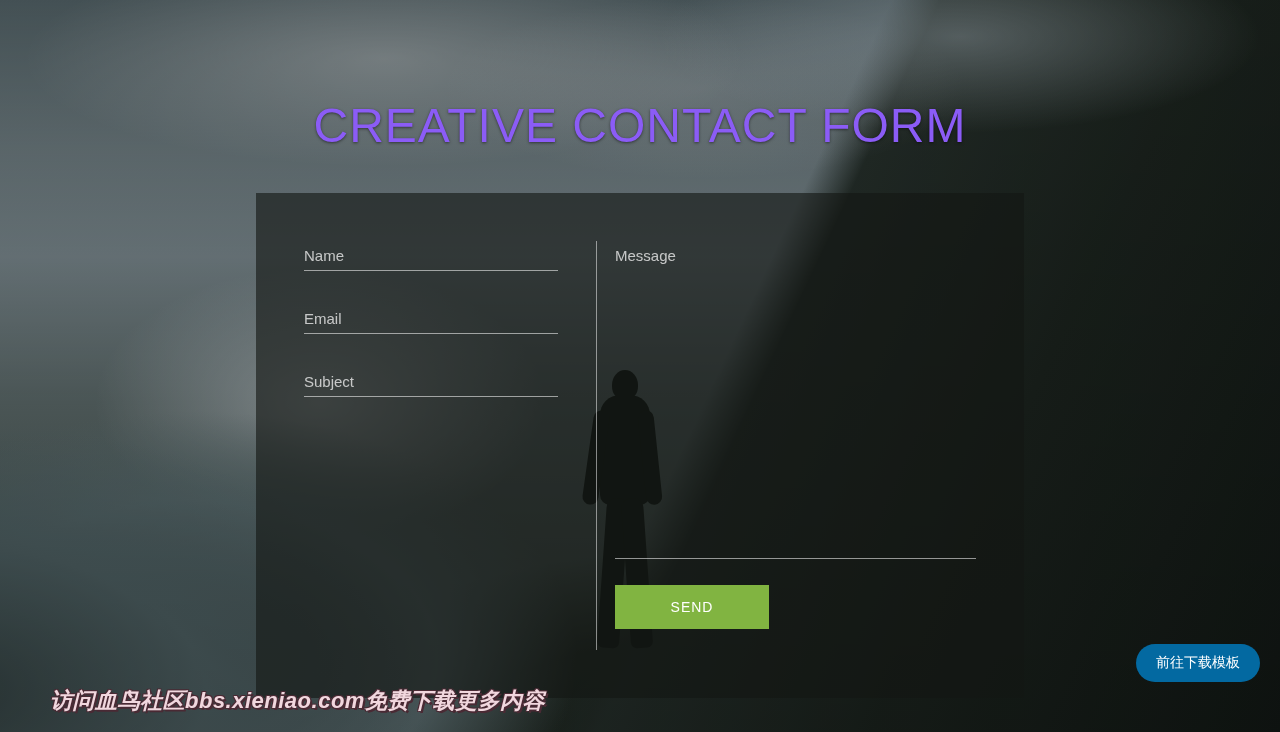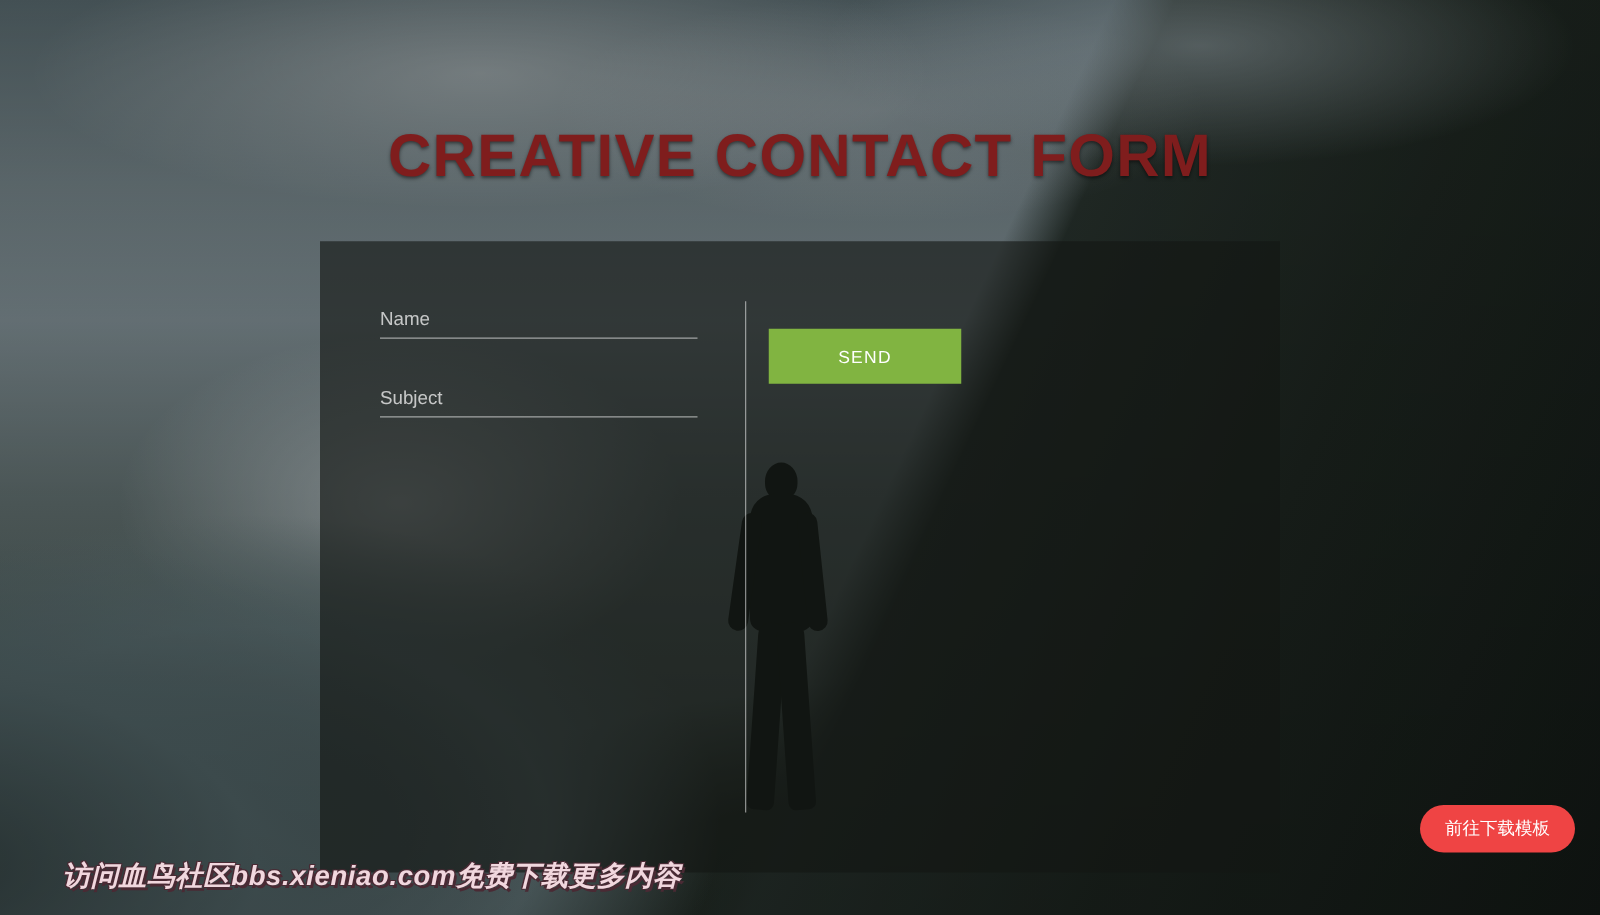--- a/index.html
+++ b/index.html
@@ -68,23 +68,23 @@
   position: absolute; top: 128px; left: 46px;
   width: 22px; height: 150px;
   background: #0f1410;
   border-radius: 10px 10px 6px 6px;
   transform: rotate(-4deg);
 }
 
 .page-title {
   position: absolute; top: 98px; left: 0; width: 100%;
   text-align: center;
-  color: #7f1d1d;
+  color: #8b5cf6;
   font-size: 48px;
-  font-weight: 700;
+  font-weight: 400;
   letter-spacing: 1px;
   text-shadow: 0 1px 3px rgba(0,0,0,0.5);
 }
 
 .card {
   position: absolute;
   left: 256px; top: 193px;
   width: 768px; height: 505px;
   background: rgba(20,22,20,0.62);
 }
@@ -144,21 +144,21 @@
   border: none;
   color: #fff;
   font-size: 14px;
   letter-spacing: 1px;
   cursor: pointer;
 }
 
 .download-pill {
   position: absolute;
   right: 20px; bottom: 50px;
-  background: #ef4444;
+  background: #0369a1;
   color: #fff;
   font-size: 14px;
   padding: 10px 20px;
   border-radius: 20px;
   cursor: pointer;
   margin-top: 32px;
 }
 
 .promo-text {
   position: absolute;
@@ -188,28 +188,32 @@
 </div>
 
 <h1 class="page-title">CREATIVE CONTACT FORM</h1>
 
 <div class="card">
   <div class="form-cols">
     <div class="col-left">
       <div class="field-group">
         <input class="txt" type="text" placeholder="Name" style="">
       </div>
+      <div class="field-group">
+        <input class="txt" type="text" placeholder="Email" style="">
+      </div>
       <div class="field-group" style="margin-bottom:16px">
         <input class="txt" type="text" placeholder="Subject" style="">
       </div>
     </div>
 
     <div class="divider"></div>
 
     <div class="col-right">
+      <textarea class="msg" placeholder="Message" style=""></textarea>
       <button class="send-btn">SEND</button>
     </div>
   </div>
 </div>
 
 <div class="download-pill">前往下载模板</div>
 
 <div class="promo-text">访问血鸟社区bbs.xieniao.com免费下载更多内容</div>
 
 </body></html>

